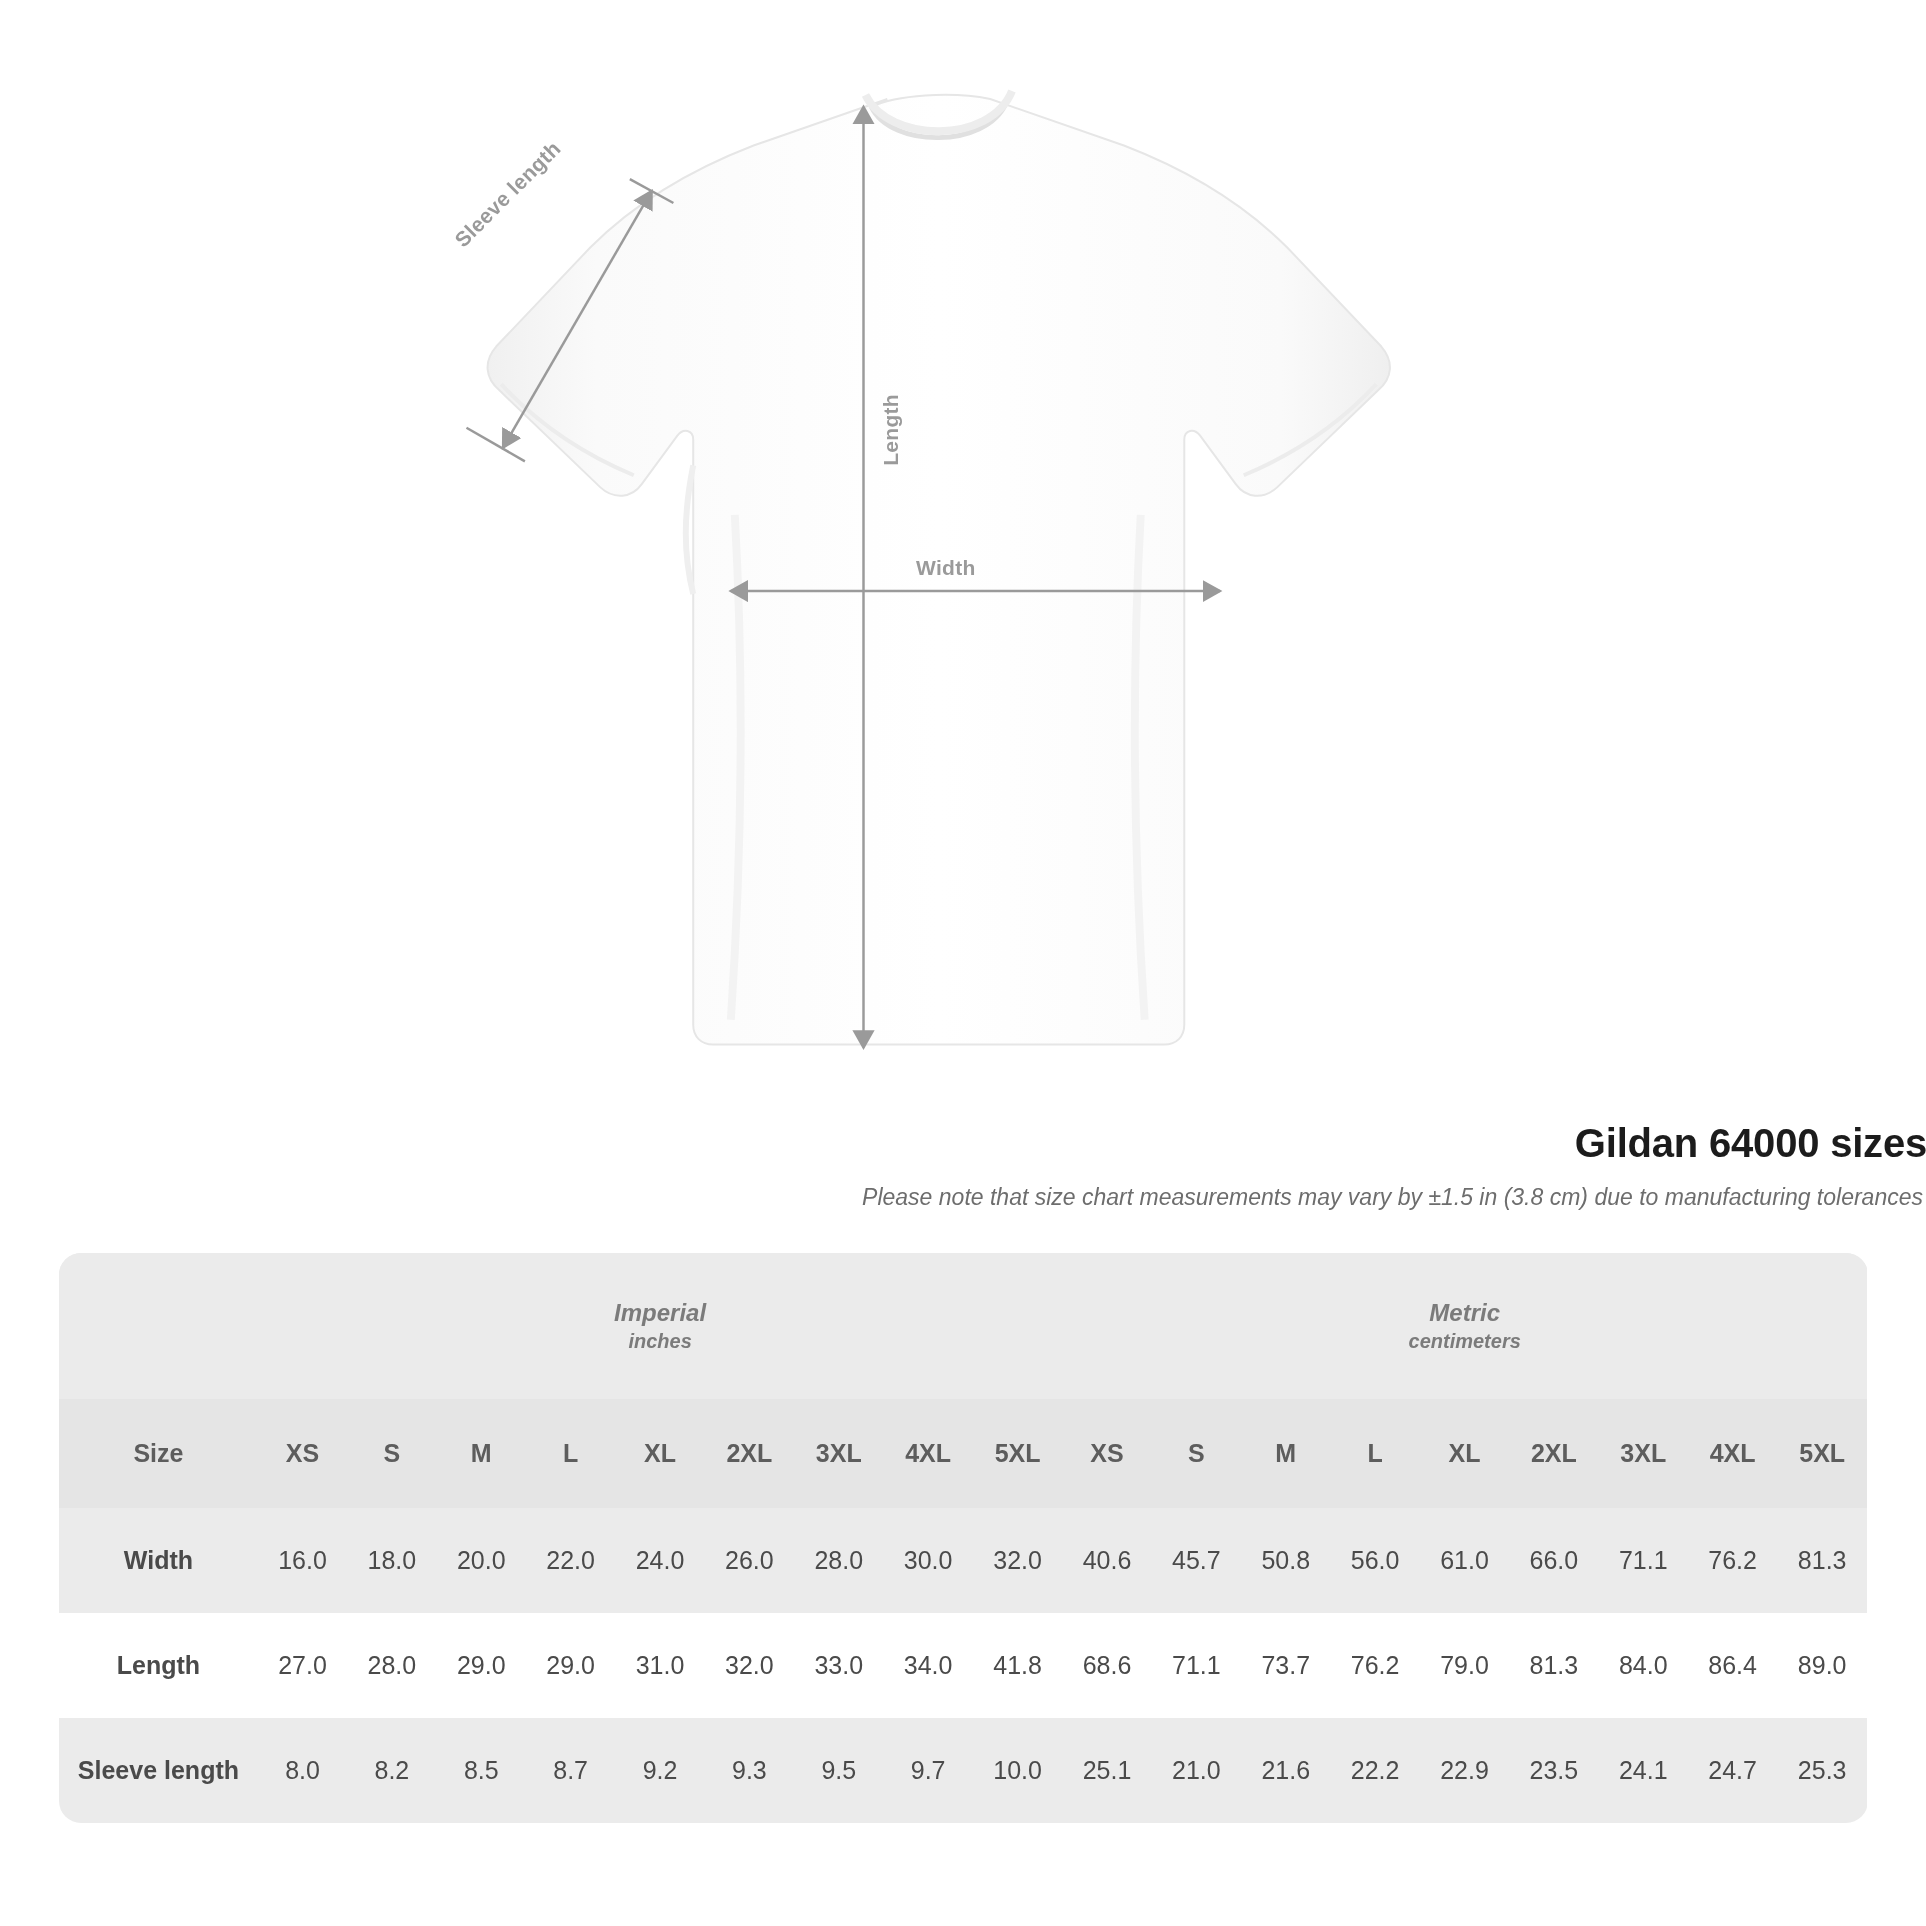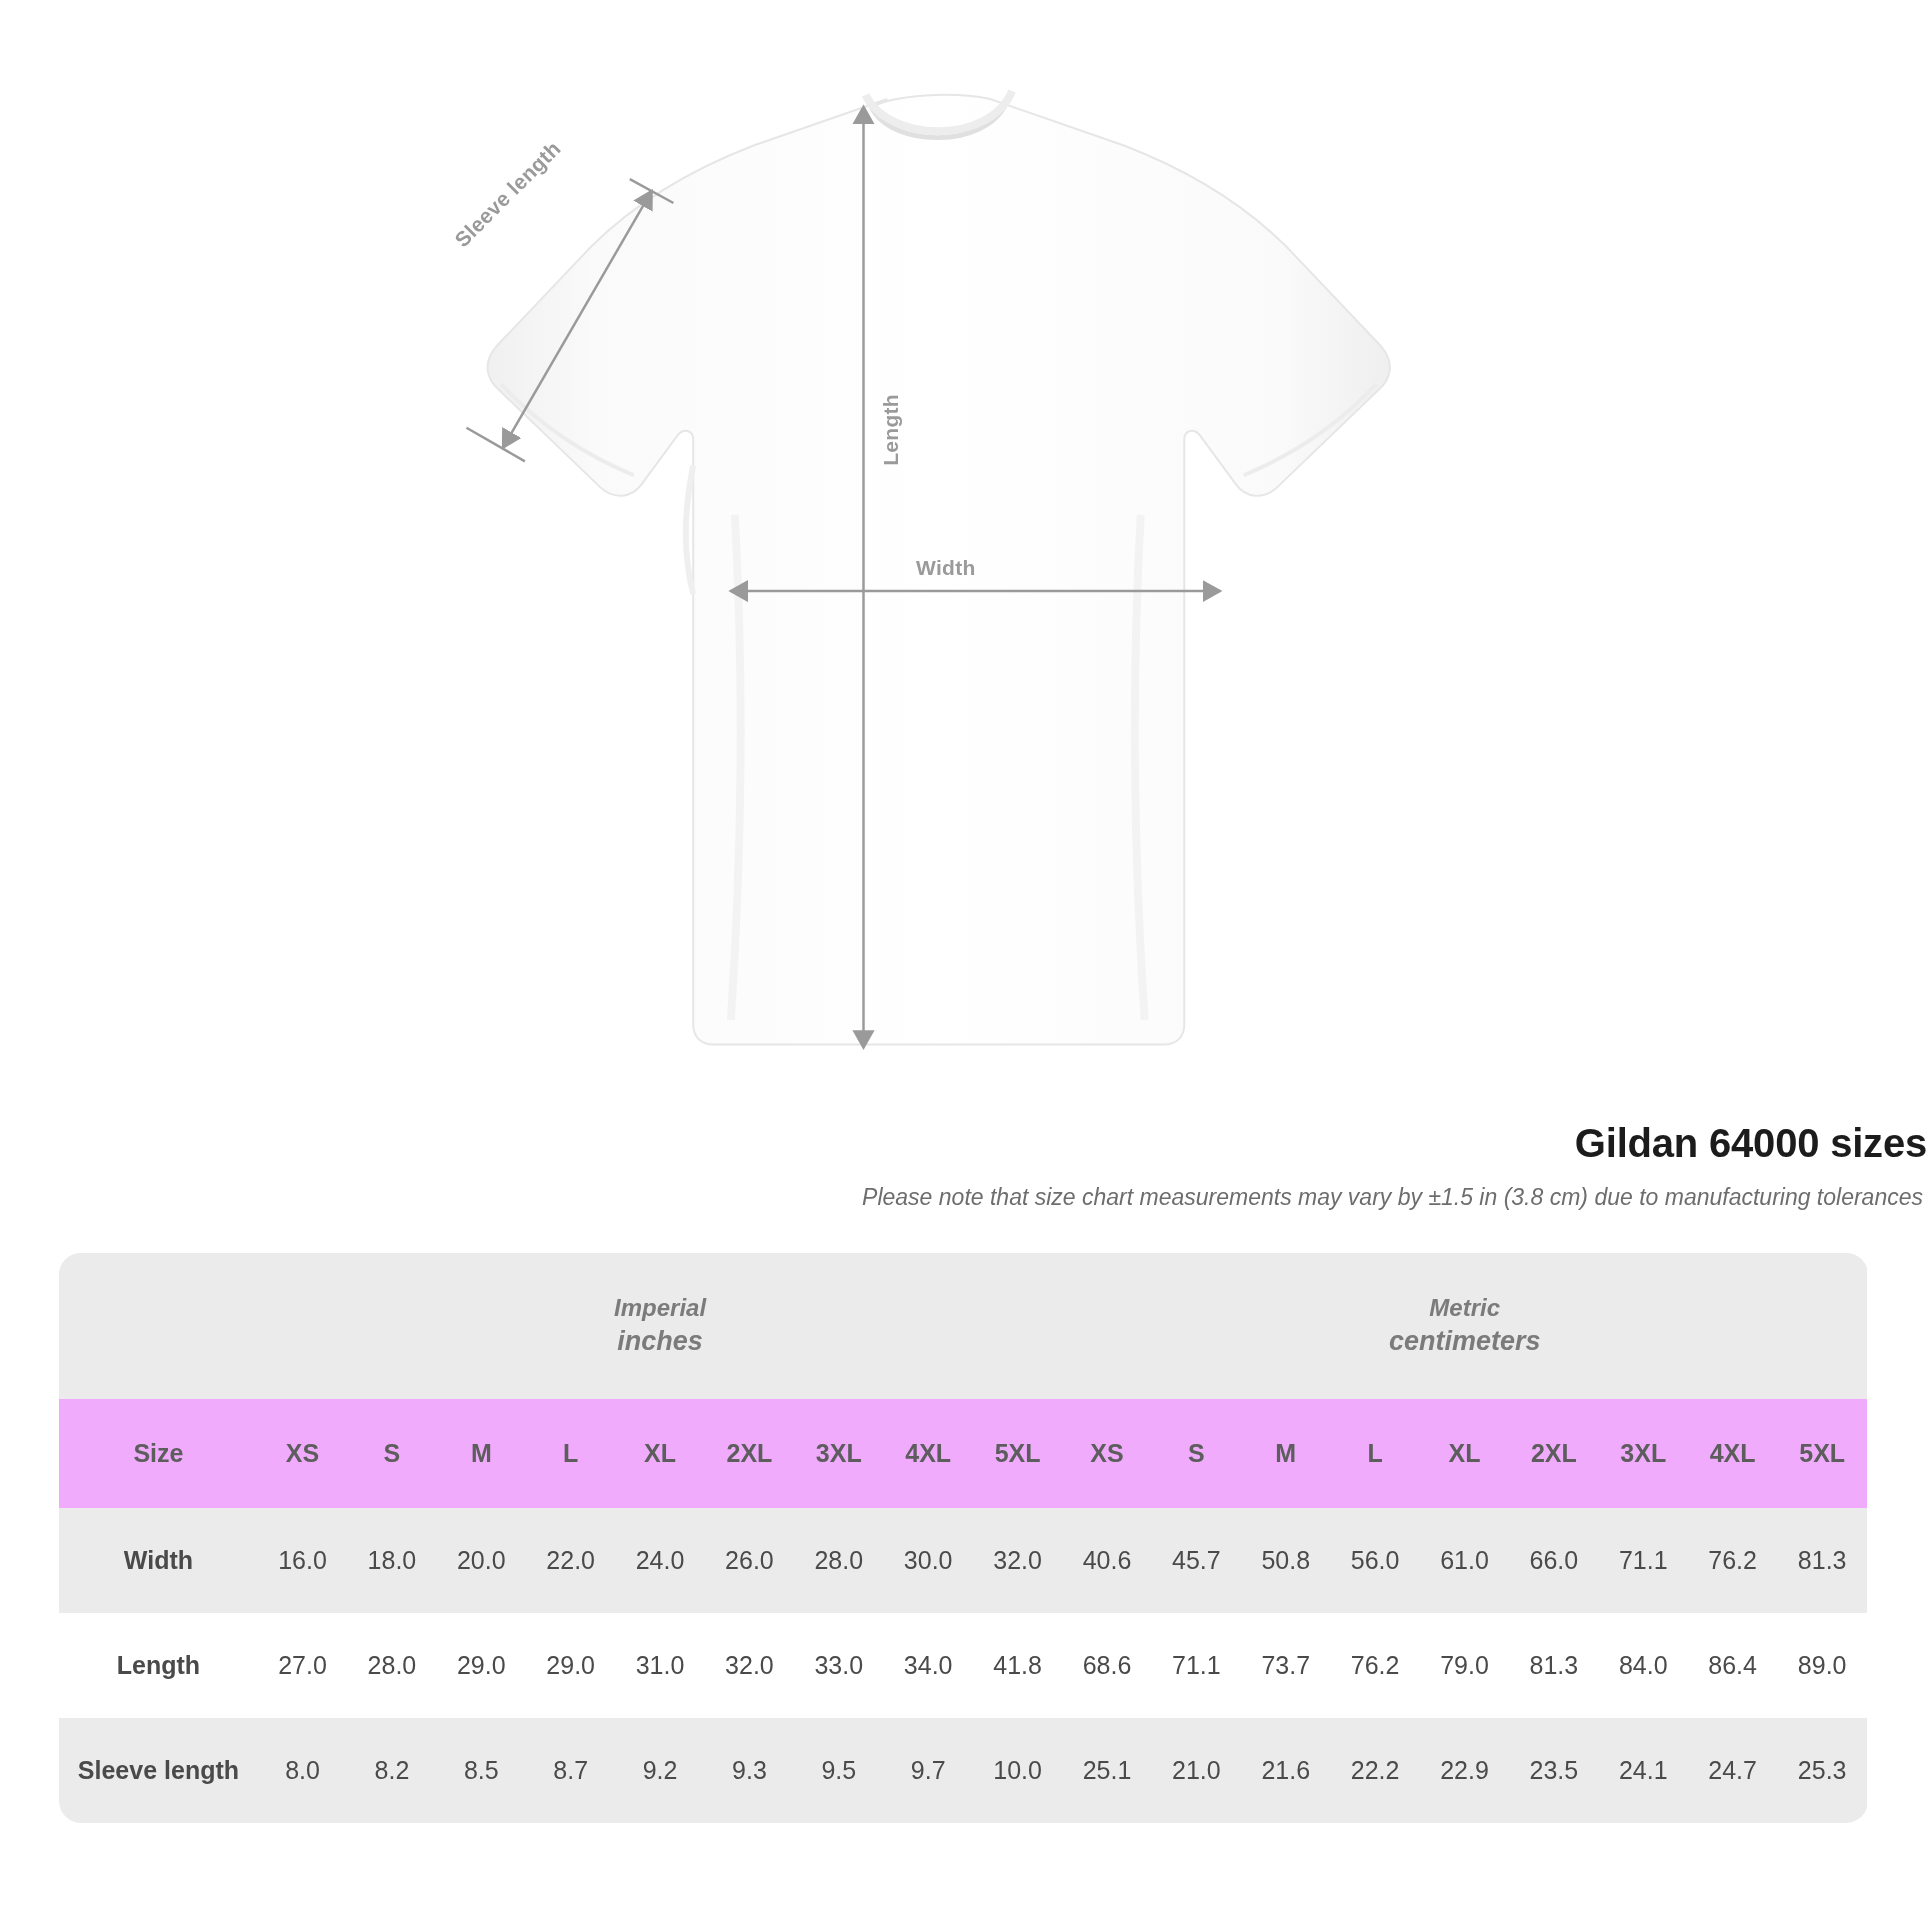--- a/index.html
+++ b/index.html
@@ -99,27 +99,27 @@
     height: 144px;
   }
   .unit-head .unit-name {
     font-size: 24px;
     font-style: italic;
     font-weight: bold;
     color: #7b7b7b;
     line-height: 1.25;
   }
   .unit-head .unit-sub {
-    font-size: 27px;
+    font-size: 20px;
     font-style: italic;
     color: #7b7b7b;
     line-height: 1.35;
   }
   .row-head th {
-    background: #f0abfc;
+    background: #e5e5e5;
     height: 107px;
     font-size: 25px;
     font-weight: bold;
     color: #5d5d5d;
   }
   .row-band td, .row-band th {
     height: 103px;
     font-size: 25px;
     color: #4a4a4a;
   }

